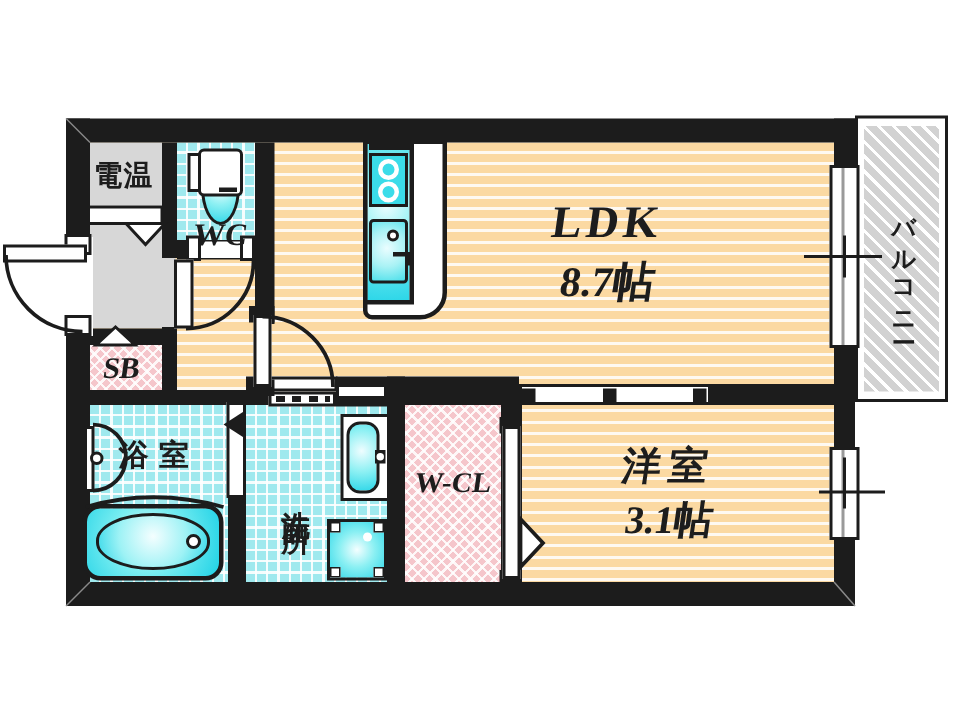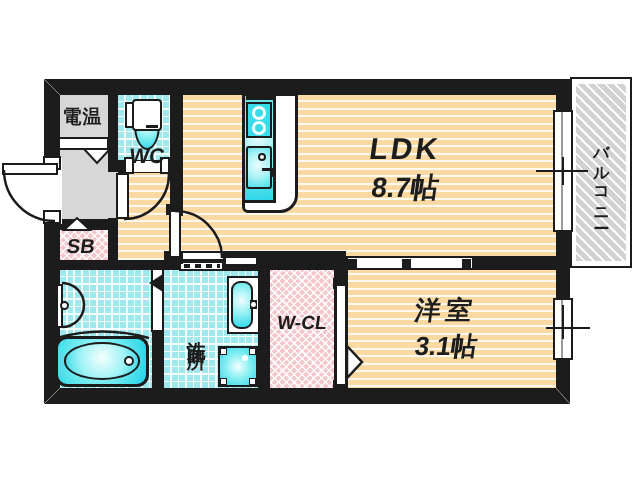--- a/index.html
+++ b/index.html
@@ -1,17 +1,17 @@
 <!DOCTYPE html>
 <html><head>
 <meta charset="utf-8">
 <style>
   html,body{margin:0;padding:0;background:#fff;}
   #stage{position:relative;width:640px;height:480px;background:#ffffff;overflow:hidden;
-         font-family:Liberation Sans, sans-serif;}
+         font-family:Liberation Serif, serif;}
   .abs{position:absolute;box-sizing:border-box;}
   .wall{background:#1c1c1c;}
   .wood{background:
       repeating-linear-gradient(180deg, rgba(255,255,255,0) 0 5.5px, rgba(255,255,255,.85) 5.5px 7.5px),
       #fbd9a2;}
   .tile{background:
       repeating-linear-gradient(90deg, rgba(255,255,255,0) 0 6px, rgba(255,255,255,.9) 6px 7.5px),
       repeating-linear-gradient(180deg, rgba(255,255,255,0) 0 6px, rgba(255,255,255,.9) 6px 7.5px),
       #9fe9ee;}
   .pinkhatch{background:
@@ -151,17 +151,18 @@
     <line x1="44" y1="404" x2="60" y2="388" stroke="#8a8a8a" stroke-width="1"></line>
     <line x1="570" y1="404" x2="556" y2="388" stroke="#8a8a8a" stroke-width="1"></line>
   </svg>
 
   <div class="abs label" style="left:57px;top:106px;width:51px;height:22px;font-size:19px;letter-spacing:1px;">電温</div>
   <div class="abs label oblique" style="left:58px;top:234px;width:46px;height:24px;font-size:20px;">SB</div>
   <div class="abs label oblique" style="left:124px;top:144px;width:46px;height:24px;font-size:21px;">WC</div>
   <div class="abs label oblique" style="left:340px;top:133px;width:130px;height:32px;font-size:30px;letter-spacing:3px;">LDK</div>
   <div class="abs label oblique" style="left:340px;top:172px;width:130px;height:32px;font-size:28px;">8.7帖</div>
   <div class="abs label vtext" style="left:590px;top:108px;width:22px;height:140px;font-size:16px;letter-spacing:3px;">バルコニー</div>
+  <div class="abs label" style="left:70px;top:291px;width:72px;height:24px;font-size:20px;letter-spacing:7px;">浴室</div>
   <div class="abs label vtext" style="left:184px;top:285px;width:24px;height:94px;font-size:19px;letter-spacing:5px;">洗面所</div>
   <div class="abs label oblique" style="left:272px;top:312px;width:60px;height:22px;font-size:19px;">W-CL</div>
   <div class="abs label oblique" style="left:390px;top:295px;width:112px;height:30px;font-size:26px;letter-spacing:5px;">洋室</div>
   <div class="abs label oblique" style="left:390px;top:331px;width:112px;height:30px;font-size:26px;">3.1帖</div>
 </div>
 
 </body></html>

